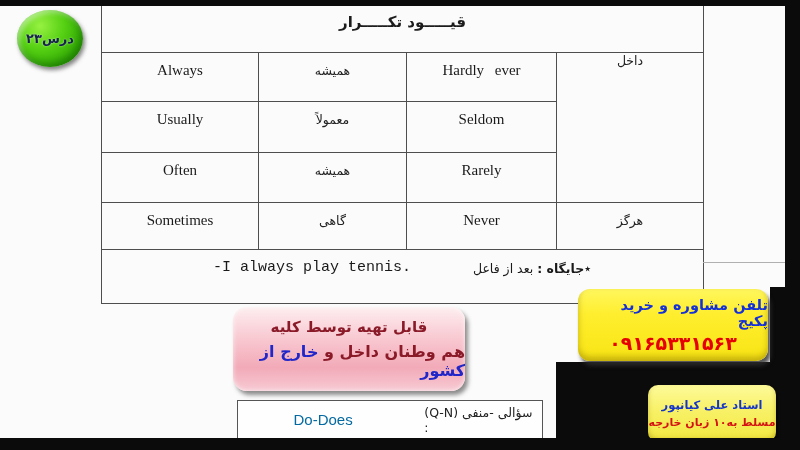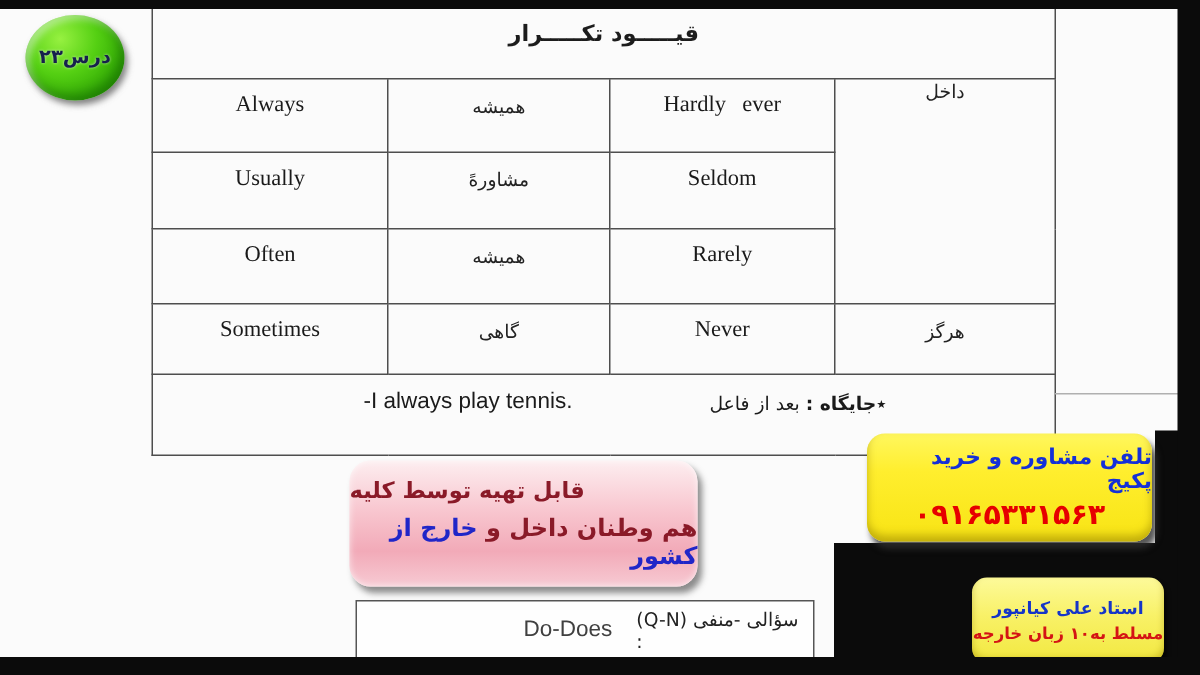--- a/index.html
+++ b/index.html
@@ -36,34 +36,34 @@
   table.freq td { border:1px solid #4e4e4e; vertical-align:top; text-align:center; }
   td.t-title { height:49px; padding-top:9px; font-weight:bold; font-size:15px; color:#1c1c1c; direction:rtl; }
   td.en { font-family:"Liberation Serif","DejaVu Serif",serif; font-size:15px; color:#1a1a1a; padding-top:9px; }
   td.fa { font-size:12.5px; color:#222; padding-top:10px; direction:rtl; }
   td.wide-words { word-spacing:7px;margin-left:36px; }
   td.fa-merged { vertical-align:middle; padding-top:0; padding-bottom:28px; }
   tr.r1 td { height:49px; } tr.r2 td { height:51px; } tr.r3 td { height:50px; }
   tr.r4 td { height:47px; } tr.rex td { height:53px; padding:0; }
   .example-wrap { position:relative; width:100%; height:53px; }
   .ex-en { position:absolute; left:110px; top:9px; width:200px; text-align:center;
-           font-family:Liberation Sans, sans-serif; font-size:15px; color:#1a1a1a; }
+           font-family:Liberation Mono, monospace; font-size:15px; color:#1a1a1a; }
   .ex-fa { position:absolute; left:330px; top:11px; width:200px; text-align:center;
            font-size:12.5px; color:#1a1a1a; direction:rtl; }
   .ex-fa b { font-size:12.5px; }
 
   .stray-line { position:absolute; left:703px; top:262px; width:83px; height:1px; background:#b0b0b0; z-index:1; }
 
   
   .pink-box {
     position:absolute; left:233px; top:307px; width:232px; height:84px;
     border-radius:14px;
     background:linear-gradient(180deg,#fdeef0 0%, #f8c6cf 40%, #f2aab8 72%, #f7cad3 100%);
     box-shadow:3px 4px 4px rgba(120,120,120,.85), inset 0 0 5px rgba(255,255,255,.7);
-    display:flex; flex-direction:column; align-items:flex-end; justify-content:center; gap:6px;
+    display:flex; flex-direction:column; align-items:center; justify-content:center; gap:6px;
     direction:rtl; z-index:4;
   }
   .pink-line1 { font-size:15px; font-weight:bold; color:#8a1a28; }
   .pink-line2 { font-size:16px; font-weight:bold; color:#8a1a28; }
   .pink-line2 .blue { color:#2026c8; }
 
   
   .phone-box {
     position:absolute; left:578px; top:289px; width:190px; height:72px;
     border-radius:12px;
@@ -86,21 +86,21 @@
   }
   .teacher-line1 { font-size:11.5px; font-weight:bold; color:#1535c8; }
   .teacher-line2 { font-size:11px; font-weight:bold; color:#d41414; }
 
   
   .qn-box {
     position:absolute; left:237px; top:400px; width:306px; height:39px;
     border:1px solid #555; background:#fefefe;
     display:grid; grid-template-columns:56% 44%; align-items:center; z-index:3;
   }
-  .qn-en { text-align:right; font-family:"Liberation Sans",sans-serif; font-size:15px; color:#404040; }
+  .qn-en { text-align:center; font-family:"Liberation Sans",sans-serif; font-size:15px; color:#0369a1; }
   .qn-fa { text-align:left; padding-right:6px; direction:rtl; font-size:12.5px; color:#222;margin-left:16px; }
 </style>
 </head>
 <body>
 
 <div class="stage">
 
   <table class="freq">
     <colgroup>
       <col style="width:157px">
@@ -113,21 +113,21 @@
       <td class="t-title" colspan="4">قیـــــود تکـــــرار</td>
     </tr>
     <tr class="r1">
       <td class="en">Always</td>
       <td class="fa">همیشه</td>
       <td class="en wide-words">Hardly ever</td>
       <td class="fa fa-merged" rowspan="3">داخل</td>
     </tr>
     <tr class="r2">
       <td class="en">Usually</td>
-      <td class="fa">مشاورهً</td>
+      <td class="fa">معمولاً</td>
       <td class="en">Seldom</td>
     </tr>
     <tr class="r3">
       <td class="en">Often</td>
       <td class="fa">همیشه</td>
       <td class="en">Rarely</td>
     </tr>
     <tr class="r4">
       <td class="en">Sometimes</td>
       <td class="fa">گاهی</td>

